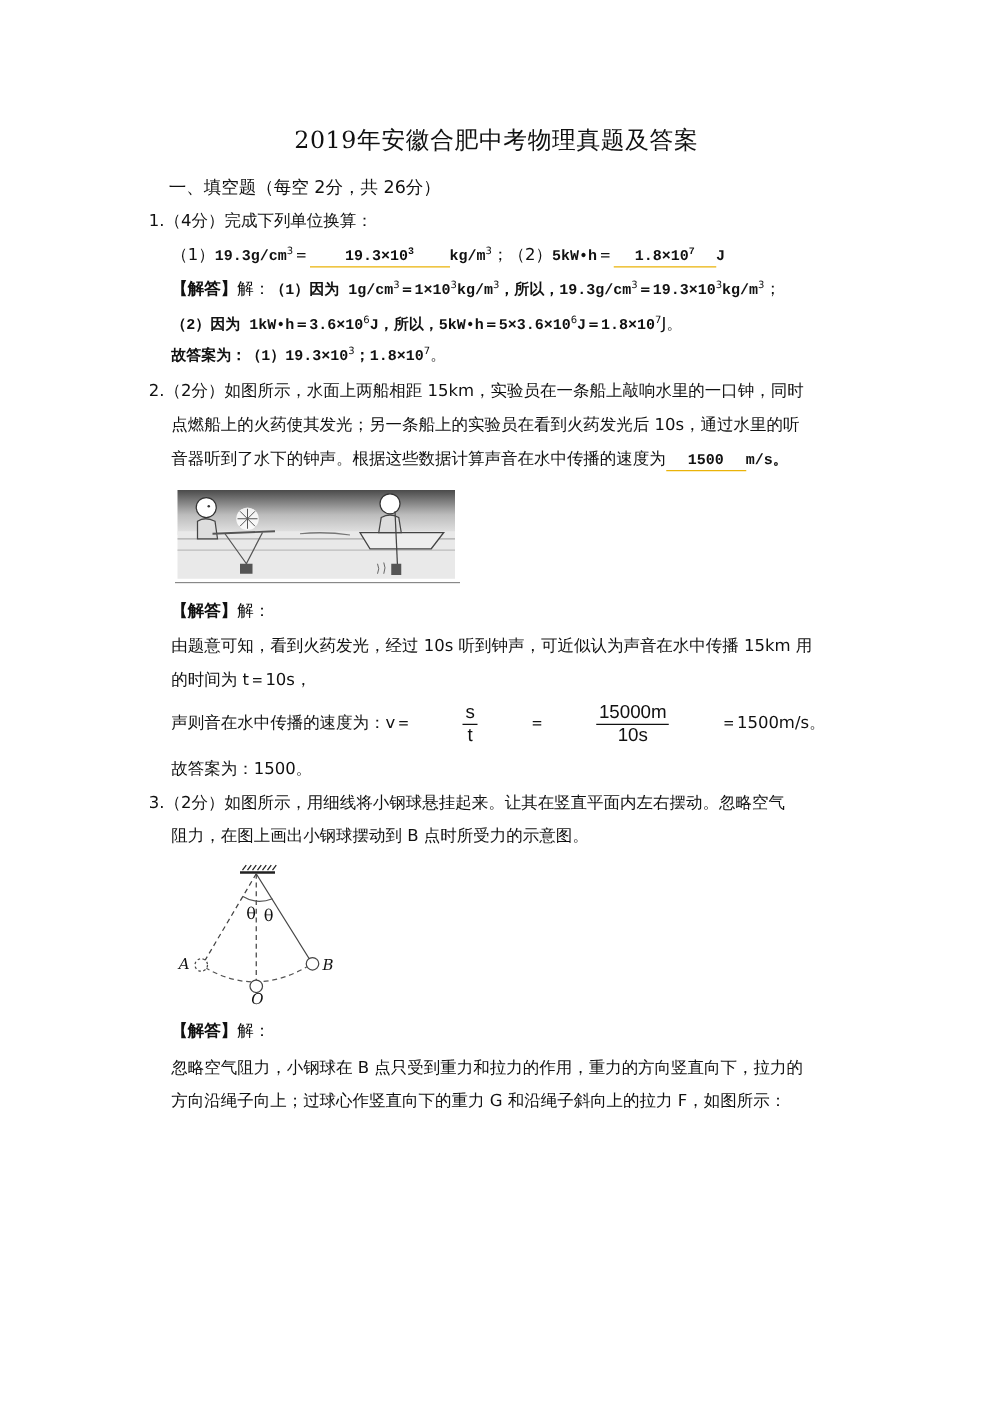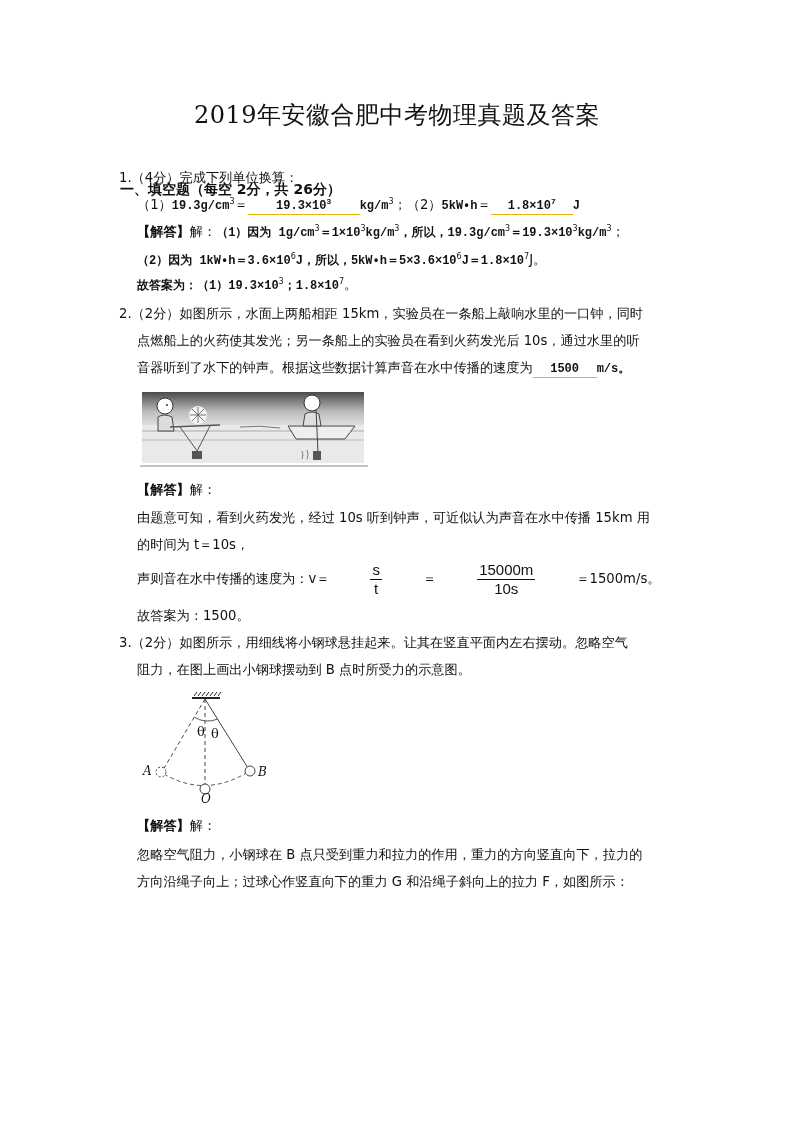--- a/index.html
+++ b/index.html
@@ -1,20 +1,20 @@
 <!DOCTYPE html>
 <html><head>
 <meta charset="utf-8">
 <style>
   html, body { margin: 0; padding: 0; background: #ffffff; }
   body { width: 794px; height: 1123px; position: relative; overflow: hidden;
          font-family: "DejaVu Serif", "Liberation Serif", serif; color: #111; }
   .abs { position: absolute; white-space: nowrap; }
-  .title { left: 0; width: 794px; text-align: center; top: 99px; font-size: 24px; letter-spacing: 0.5px; }
-  .section { left: 120px; top: 141px; font-size: 14px; font-weight: bold; font-family: "DejaVu Sans", sans-serif; margin-top: 40px; }
+  .title { left: 0; width: 794px; text-align: center; top: 99px; font-size: 19px; letter-spacing: 0.5px; }
+  .section { left: 135px; top: 141px; font-size: 14px; font-weight: normal; font-family: "DejaVu Sans", sans-serif; }
   .line { font-size: 13.2px; font-family: "DejaVu Sans", sans-serif; line-height: 20px; }
   .mono { font-family: "Liberation Mono", "DejaVu Sans Mono", monospace; font-size: 12px; font-weight: bold; }
   .blank { display: inline-block; border-bottom: 1px solid #eab308; text-align: center; line-height: 15px; padding: 0 6px; }
   sup { font-size: 8px; vertical-align: 5px; line-height: 0; }
   .bold { font-weight: bold; }
   .frac { display: inline-flex; flex-direction: column; align-items: center; vertical-align: middle; margin: 0 1px; font-family: "Liberation Sans", sans-serif; }
   .frac .num { border-bottom: 1px solid #111; padding: 0 2px; line-height: 18px; font-size: 15px; }
   .frac .den { line-height: 18px; font-size: 15px; }
   .figure-boat { left: 140px; top: 387px; width: 228px; height: 80px; }
   .figure-pend { left: 140px; top: 688px; width: 130px; height: 120px; }

